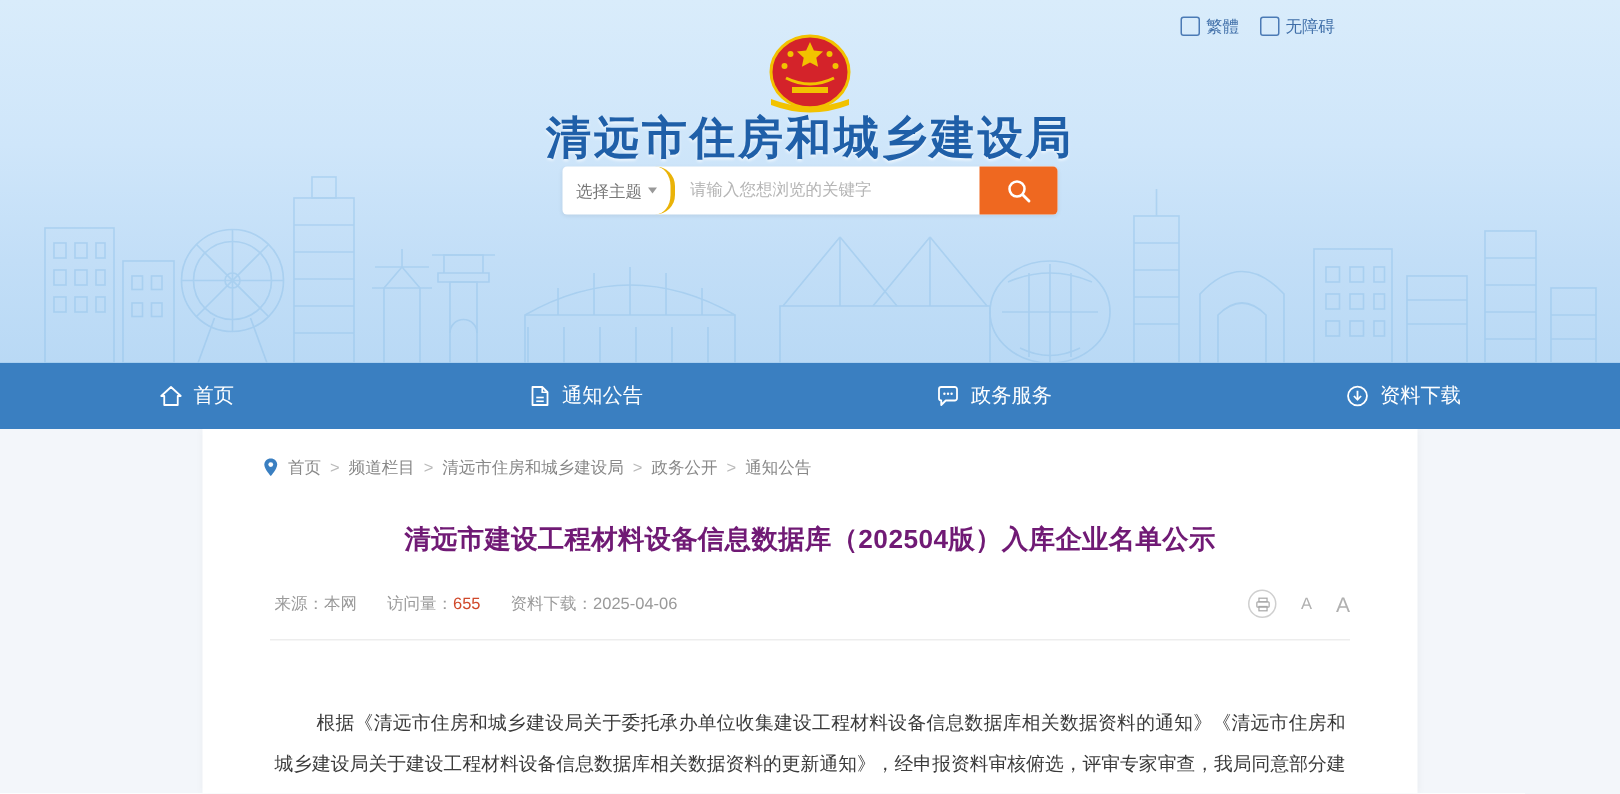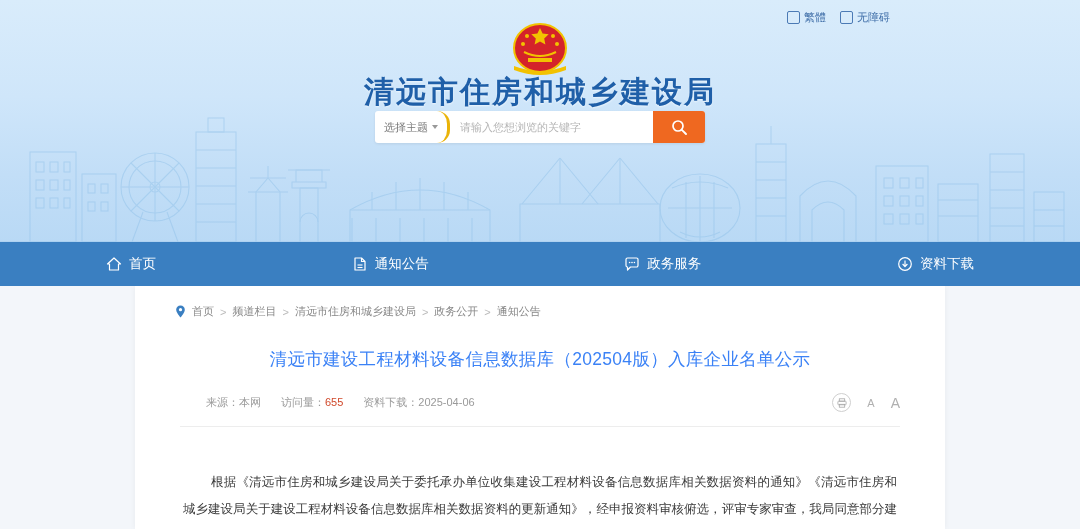--- a/index.html
+++ b/index.html
@@ -194,34 +194,34 @@
     width: 11px; height: 13px;
     position: relative;
     display: inline-block;
   }
   .bc-link { color: #888; cursor: pointer; }
   .bc-sep { color: #bbb; }
   .article-title {
     margin-top: 28px;
     text-align: center;
     font-size: 17.5px;
-    font-weight: normal;
-    color: #3b82f6;
+    font-weight: bold;
+    color: #701a75;
     letter-spacing: 0.3px;
   }
   .meta-row {
     margin-top: 22px;
     padding: 0 45px 0 48px;
     display: flex;
     align-items: center;
     justify-content: space-between;
     font-size: 11px;
     color: #9a9a9a;
   }
-  .meta-left { display: flex; align-items: center; gap: 20px; margin-left: 23px; }
+  .meta-left { display: flex; align-items: center; gap: 20px; }
   .meta-left .hit { color: #d0492b; }
   .meta-right { display: flex; align-items: center; gap: 16px; color: #b0b0b0; }
   .meta-right .mr-ico {
     width: 17px; height: 17px;
     border: 1px solid #cfcfcf;
     border-radius: 50%;
     display: flex; align-items: center; justify-content: center;
     font-size: 9px; color: #a8a8a8;
     cursor: pointer;
   }

